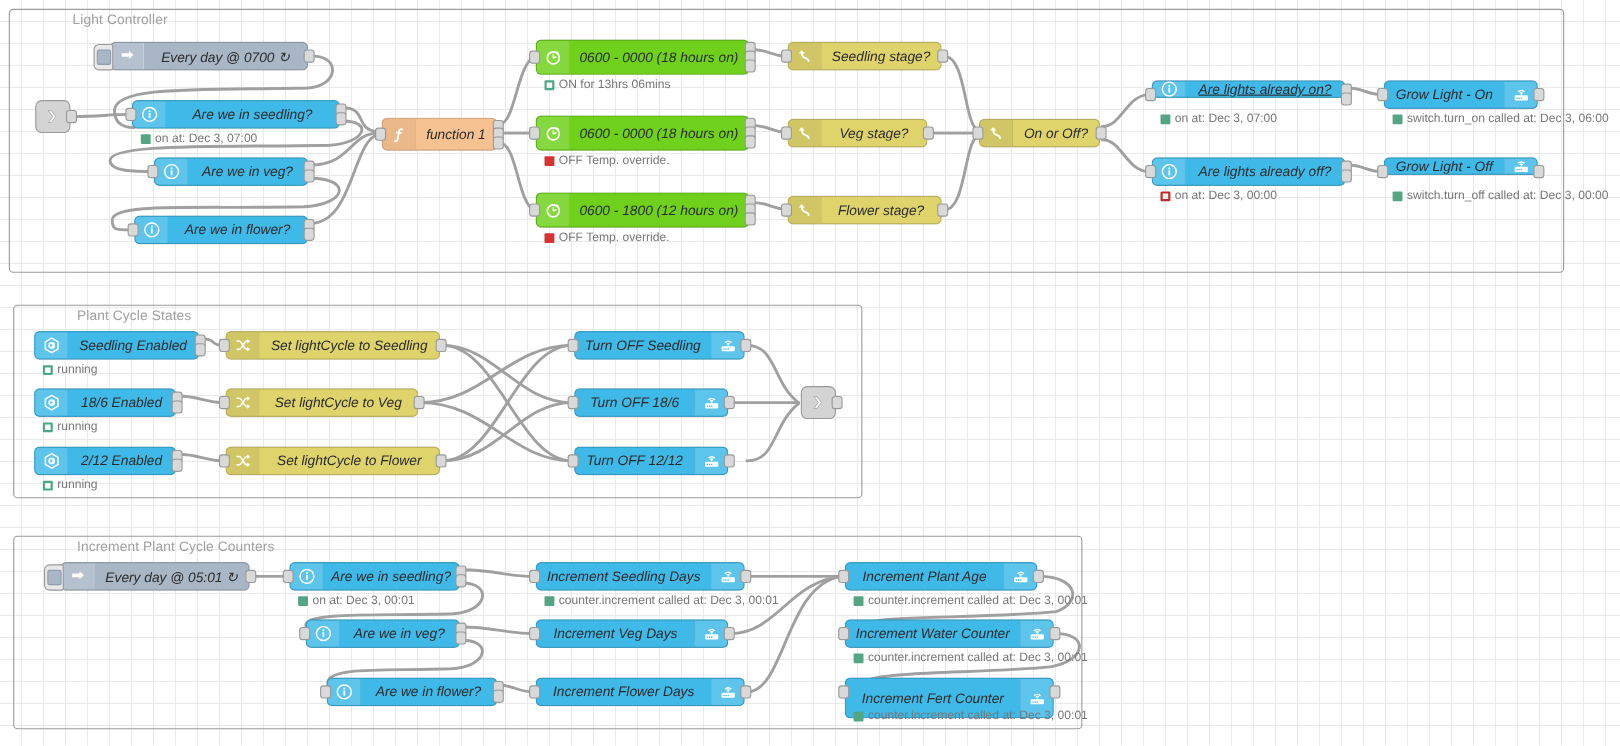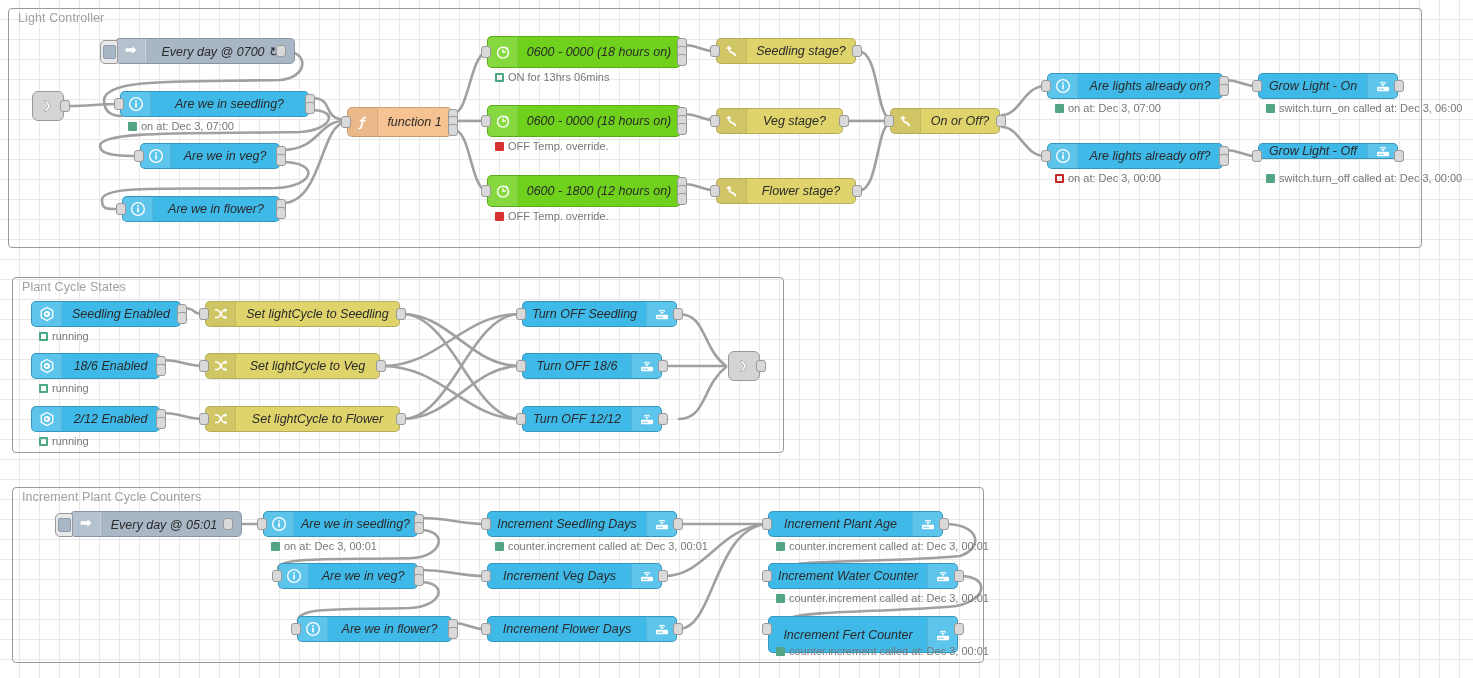--- a/index.html
+++ b/index.html
@@ -24,20 +24,21 @@
     border:1px solid #9a9a9a;
     border-radius:4px;
     background:transparent;
   }
   .group-label{
     position:absolute;
     font-size:12.5px;
     color:#a0a0a0;
     white-space:nowrap;
     letter-spacing:.1px;
+    margin-left:48px;
   }
   .node{
     position:absolute;
     border-radius:5px;
     border:1px solid rgba(0,0,0,.18);
     box-sizing:border-box;
     display:flex;align-items:center;
     font-style:italic;
     font-size:12.5px;
     color:#2a2a2a;
@@ -62,21 +63,21 @@
   .node svg{display:block;}
   
   .n-blue{background:#3fb9e8;}
   .n-blue .ic,.n-blue .ic-r{background:rgba(255,255,255,.16);}
   .n-green{background:#6fd11b;}
   .n-green .ic{background:rgba(255,255,255,.16);}
   .n-yellow{background:#dfd36c;}
   .n-yellow .ic{background:rgba(0,0,0,.06);}
   .n-orange{background:#f7c291;}
   .n-orange .ic{background:rgba(0,0,0,.05);}
-  .n-gray{background:#a8b6c6;margin-left:15px;}
+  .n-gray{background:#a8b6c6;}
   .n-gray .ic{background:rgba(255,255,255,.16);border-right:1px solid rgba(255,255,255,.25);}
   .n-link{background:#d4d4d4;border:1px solid #999;border-radius:6px;}
 
   
   .inj-btn{
     position:absolute;left:-16px;top:1px;
     width:18px;height:24px;
     background:#e8e8e8;border:1px solid #999;border-radius:5px 2px 2px 5px;
     box-sizing:border-box;display:flex;align-items:center;justify-content:center;
   }
@@ -335,21 +336,21 @@
     <div class="node n-yellow" style="left: 890px; top: 108px; width: 110px; height: 26px;">
       <span class="ic">
         <svg width="16" height="16" viewBox="0 0 24 24">
           <path d="M17 4 l-5 4.5 h3.2 c0 3-2.2 4.5-5 5.5 -2.8 1-4.2 2.8-4.2 6h2.6c0-2.3 1-3.2 3.2-4 3.4-1.2 6-3.6 6-7.5H21z" fill="#fff" transform="scale(-1,1) translate(-24,0)"></path>
         </svg>
       </span>
       <span class="lbl">On or Off?</span>
     </div>
     <div class="port" style="left: 884px; top: 115px;"></div>
     <div class="port" style="left: 996px; top: 115px;"></div>
-    <div class="node n-blue" style="left: 1047px; top: 73px; width: 176px; height: 26px;">
+    <div class="node n-blue" style="left: 1047px; top: 73px; width: 176px; height: 16px; text-decoration: underline;">
       <span class="ic">
         <svg width="16" height="16" viewBox="0 0 24 24">
           <circle cx="12" cy="12" r="9.5" fill="none" stroke="#fff" stroke-width="2"></circle>
           <rect x="10.8" y="10" width="2.4" height="7" fill="#fff"></rect>
           <rect x="10.8" y="6.3" width="2.4" height="2.4" fill="#fff"></rect>
         </svg>
       </span>
       <span class="lbl">Are lights already on?</span>
     </div>
     <div class="port" style="left: 1041px; top: 80px;"></div>

